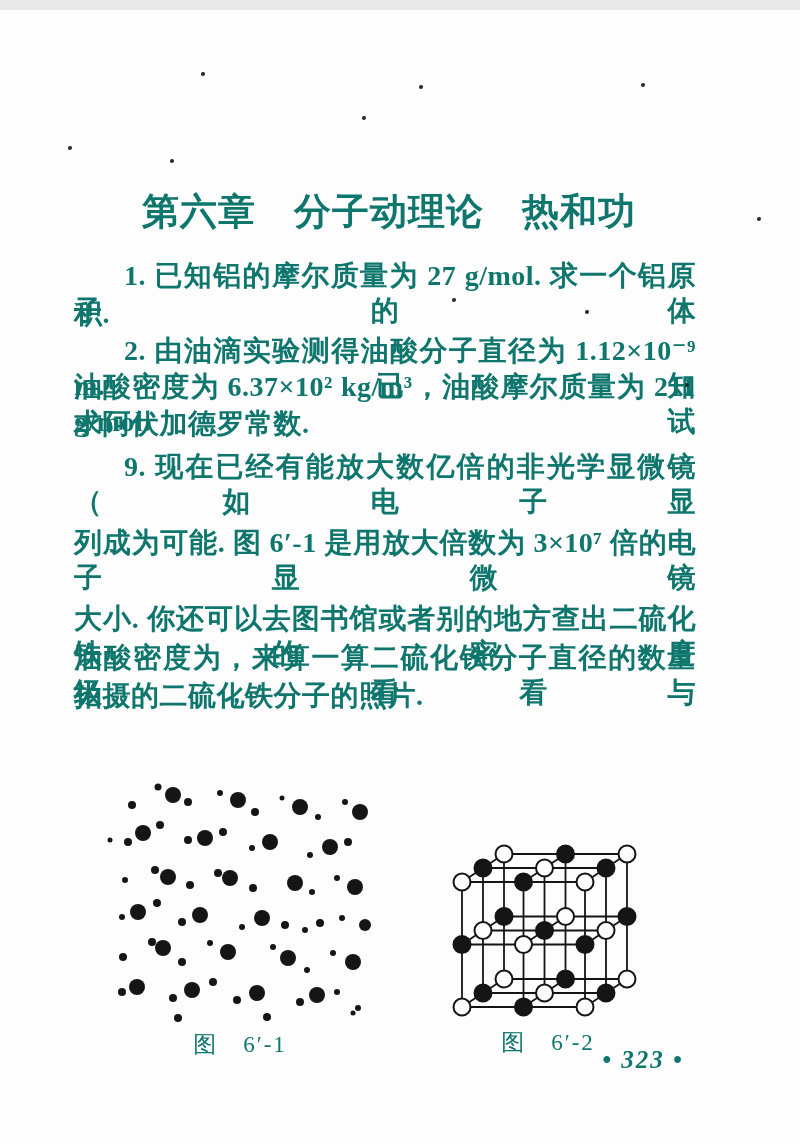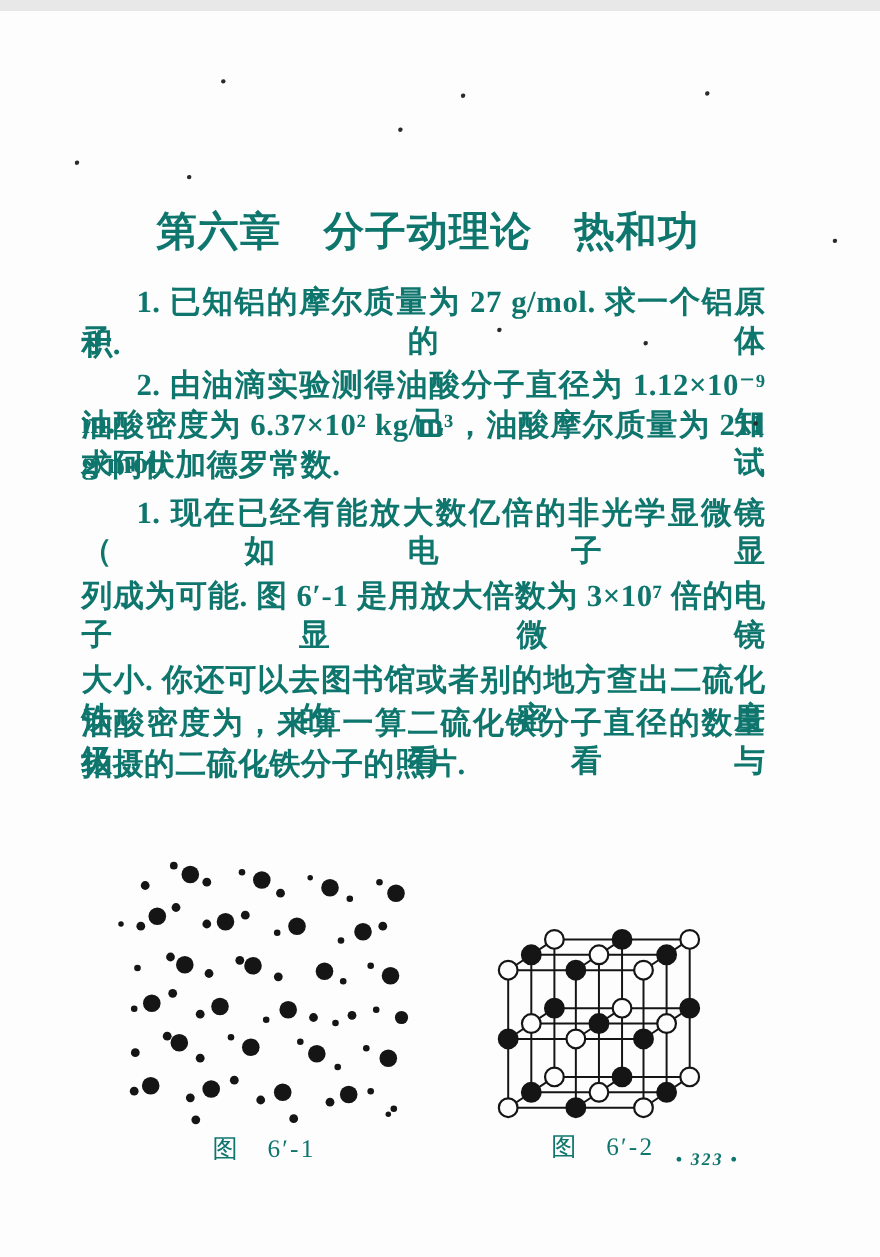--- a/index.html
+++ b/index.html
@@ -42,21 +42,21 @@
     font-size:23px;
     font-weight:400;
     text-align:center;
     letter-spacing:2px;
     white-space:nowrap;
   }
   .page-number{
     position:absolute;
     left:578px;top:1036px;width:130px;
     text-align:center;
-    font-size:16px;
+    font-size:25px;
     font-weight:bold;
     font-style:italic;
     letter-spacing:2px;
   }
   .speck{
     position:absolute;
     width:4px;height:4px;
     background:#2a2a2a;
     border-radius:50% 40% 55% 45%;
   }
@@ -66,21 +66,21 @@
 
 <div class="page">
 
   <h1 class="chapter-title">第六章　分子动理论　热和功</h1>
 
   <div class="bodyline indent justify" style="top:248px">1.  已知铝的摩尔质量为 27 g/mol.  求一个铝原子的体</div>
   <div class="bodyline" style="top:286px">积.</div>
   <div class="bodyline indent justify" style="top:323px">2.  由油滴实验测得油酸分子直径为 1.12×10⁻⁹ m. 已知</div>
   <div class="bodyline justify" style="top:359px">油酸密度为 6.37×10² kg/m³，油酸摩尔质量为 211 g/mol. 试</div>
   <div class="bodyline" style="top:396px">求阿伏加德罗常数.</div>
-  <div class="bodyline indent justify" style="top:439px">1.  现在已经有能放大数亿倍的非光学显微镜（如电子显</div>
+  <div class="bodyline indent justify" style="top:439px">9.  现在已经有能放大数亿倍的非光学显微镜（如电子显</div>
   <div class="bodyline justify" style="top:515px">列成为可能. 图 6′-1 是用放大倍数为 3×10⁷ 倍的电子显微镜</div>
   <div class="bodyline justify" style="top:591px">大小.  你还可以去图书馆或者别的地方查出二硫化铁的密度</div>
   <div class="bodyline justify" style="top:630px">油酸密度为，来算一算二硫化铁分子直径的数量级，看看与</div>
   <div class="bodyline" style="top:668px">拍摄的二硫化铁分子的照片.</div>
 
   <svg class="fig-canvas" style="left:92px;top:762px" width="300" height="252" viewBox="0 0 300 252" aria-label="molecule photo figure">
       <circle cx="66" cy="15" r="3.5" fill="#151515"></circle>
       <circle cx="81" cy="23" r="8" fill="#151515"></circle>
       <circle cx="96" cy="30" r="4" fill="#151515"></circle>
       <circle cx="40" cy="33" r="4" fill="#151515"></circle>

